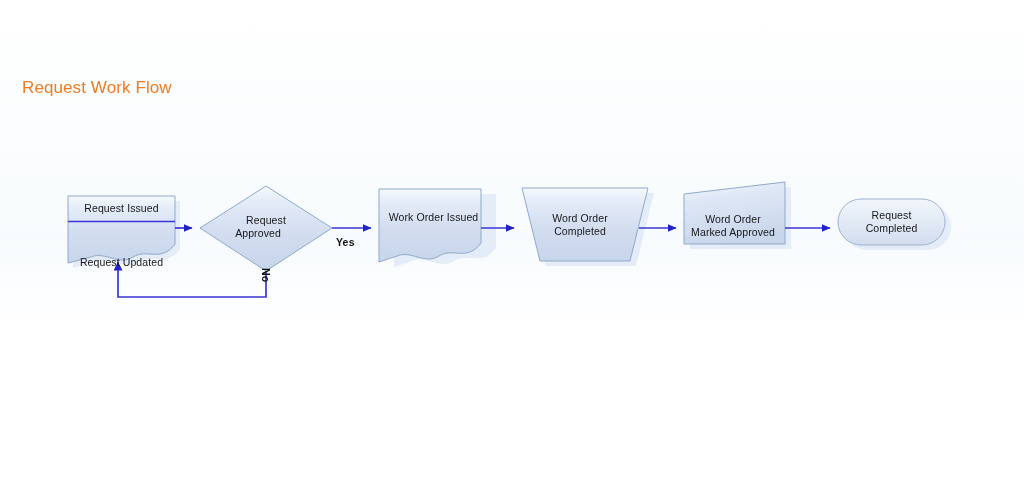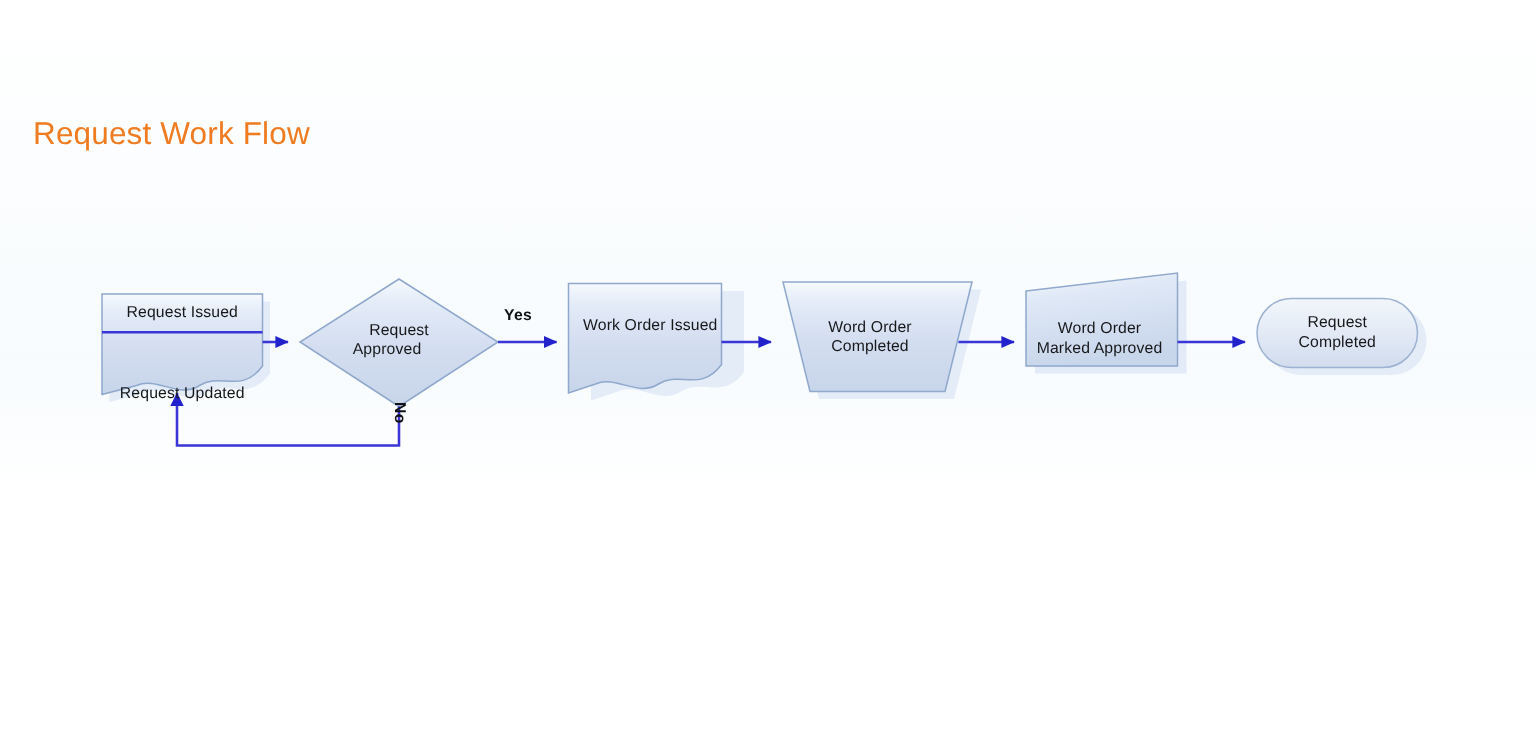--- a/index.html
+++ b/index.html
@@ -20,21 +20,21 @@
     left: 0;
     top: 0;
     width: 1024px;
     height: 330px;
     background: linear-gradient(180deg, #ffffff 0%, #fbfdfe 40%, #f7fbfd 72%, #fdfeff 92%, #ffffff 100%);
   }
   #page-title {
     position: absolute;
     left: 22px;
     top: 78px;
-    font-size: 21px;
+    font-size: 17px;
     letter-spacing: 0.1px;
     color: #ef7c22;
     font-family: "Liberation Sans", sans-serif;
     font-weight: 400;
     white-space: nowrap;
   }
   #flow-canvas {
     position: absolute;
     left: 0;
     top: 0;
@@ -152,14 +152,14 @@
 
 <div class="node-label" style="left:522px; top:212px; width:116px;">Word Order</div>
 <div class="node-label" style="left:522px; top:225px; width:116px;">Completed</div>
 
 <div class="node-label" style="left:680px; top:213px; width:106px;">Word Order</div>
 <div class="node-label" style="left:678px; top:226px; width:110px;">Marked Approved</div>
 
 <div class="node-label" style="left:838px; top:209px; width:107px;">Request</div>
 <div class="node-label" style="left:838px; top:222px; width:107px;">Completed</div>
 
-<div class="edge-label" style="left:336px; top:204px;">Yes</div>
+<div class="edge-label" style="left:336px; top:236px;">Yes</div>
 <div class="edge-label" id="label-no" style="left:272px; top:268px;">No</div>
 
 </body></html>

